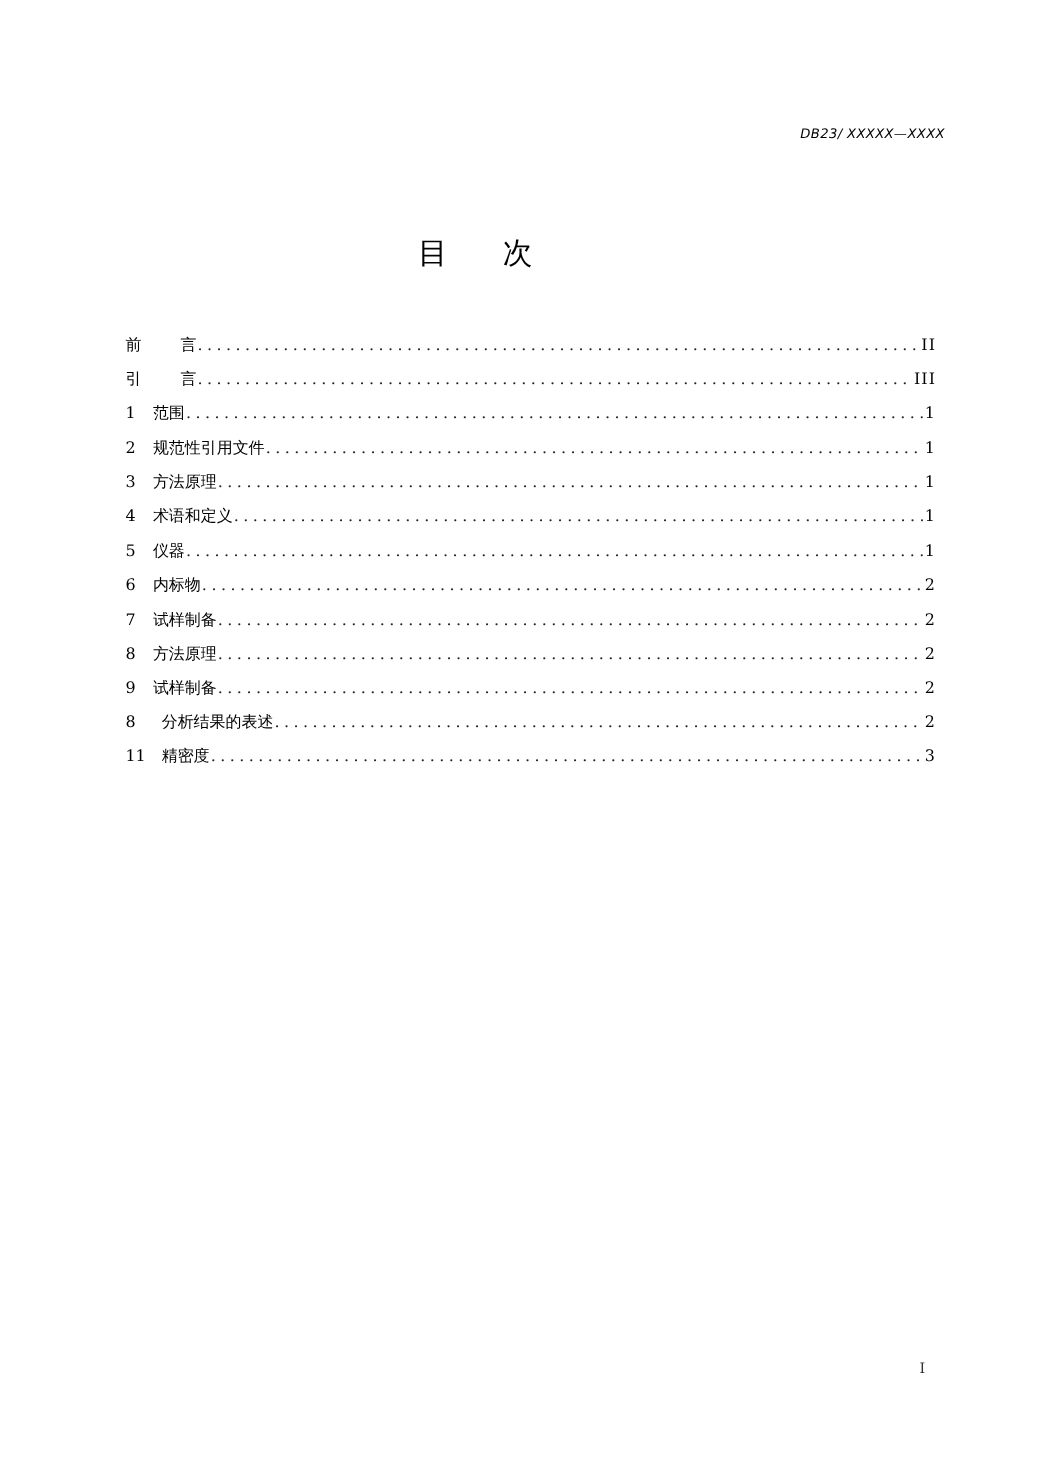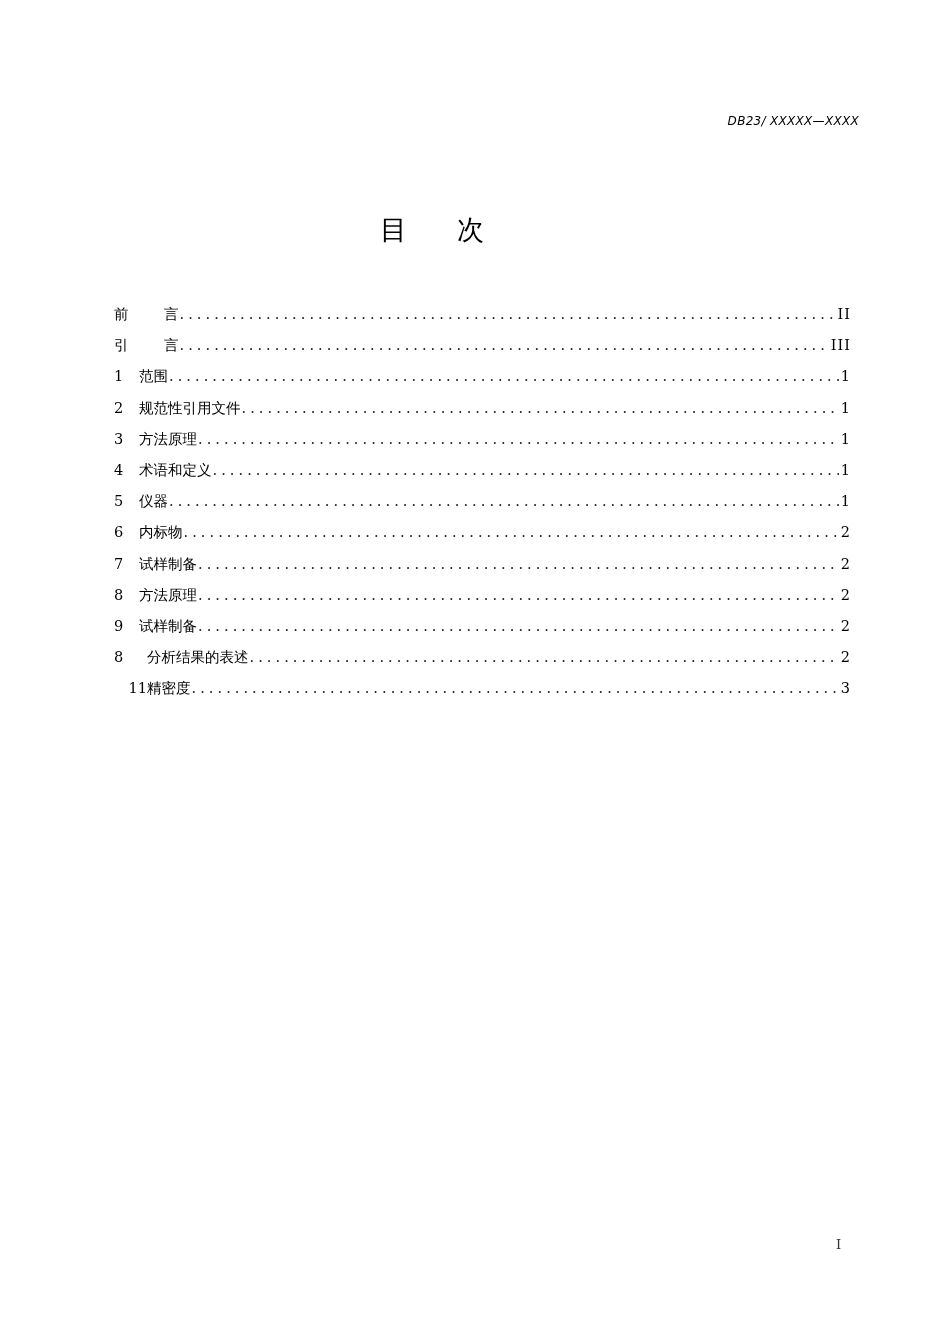--- a/index.html
+++ b/index.html
@@ -109,20 +109,20 @@
     <span class="toc-dots">....................................................................................................................................................</span>
     <span class="toc-page">2</span>
   </div>
   <div class="toc-row">
     <span class="toc-num" style="width: 33px;">8</span>
     <span class="toc-label">分析结果的表述</span>
     <span class="toc-dots">....................................................................................................................................................</span>
     <span class="toc-page">2</span>
   </div>
   <div class="toc-row">
-    <span class="toc-num" style="width: 33px; text-align: right;">11</span>
+    <span class="toc-num" style="width: 33px;">11</span>
     <span class="toc-label">精密度</span>
     <span class="toc-dots">....................................................................................................................................................</span>
     <span class="toc-page">3</span>
   </div>
 </div>
 
 <div class="page-footer">I</div>
 
 </body></html>

